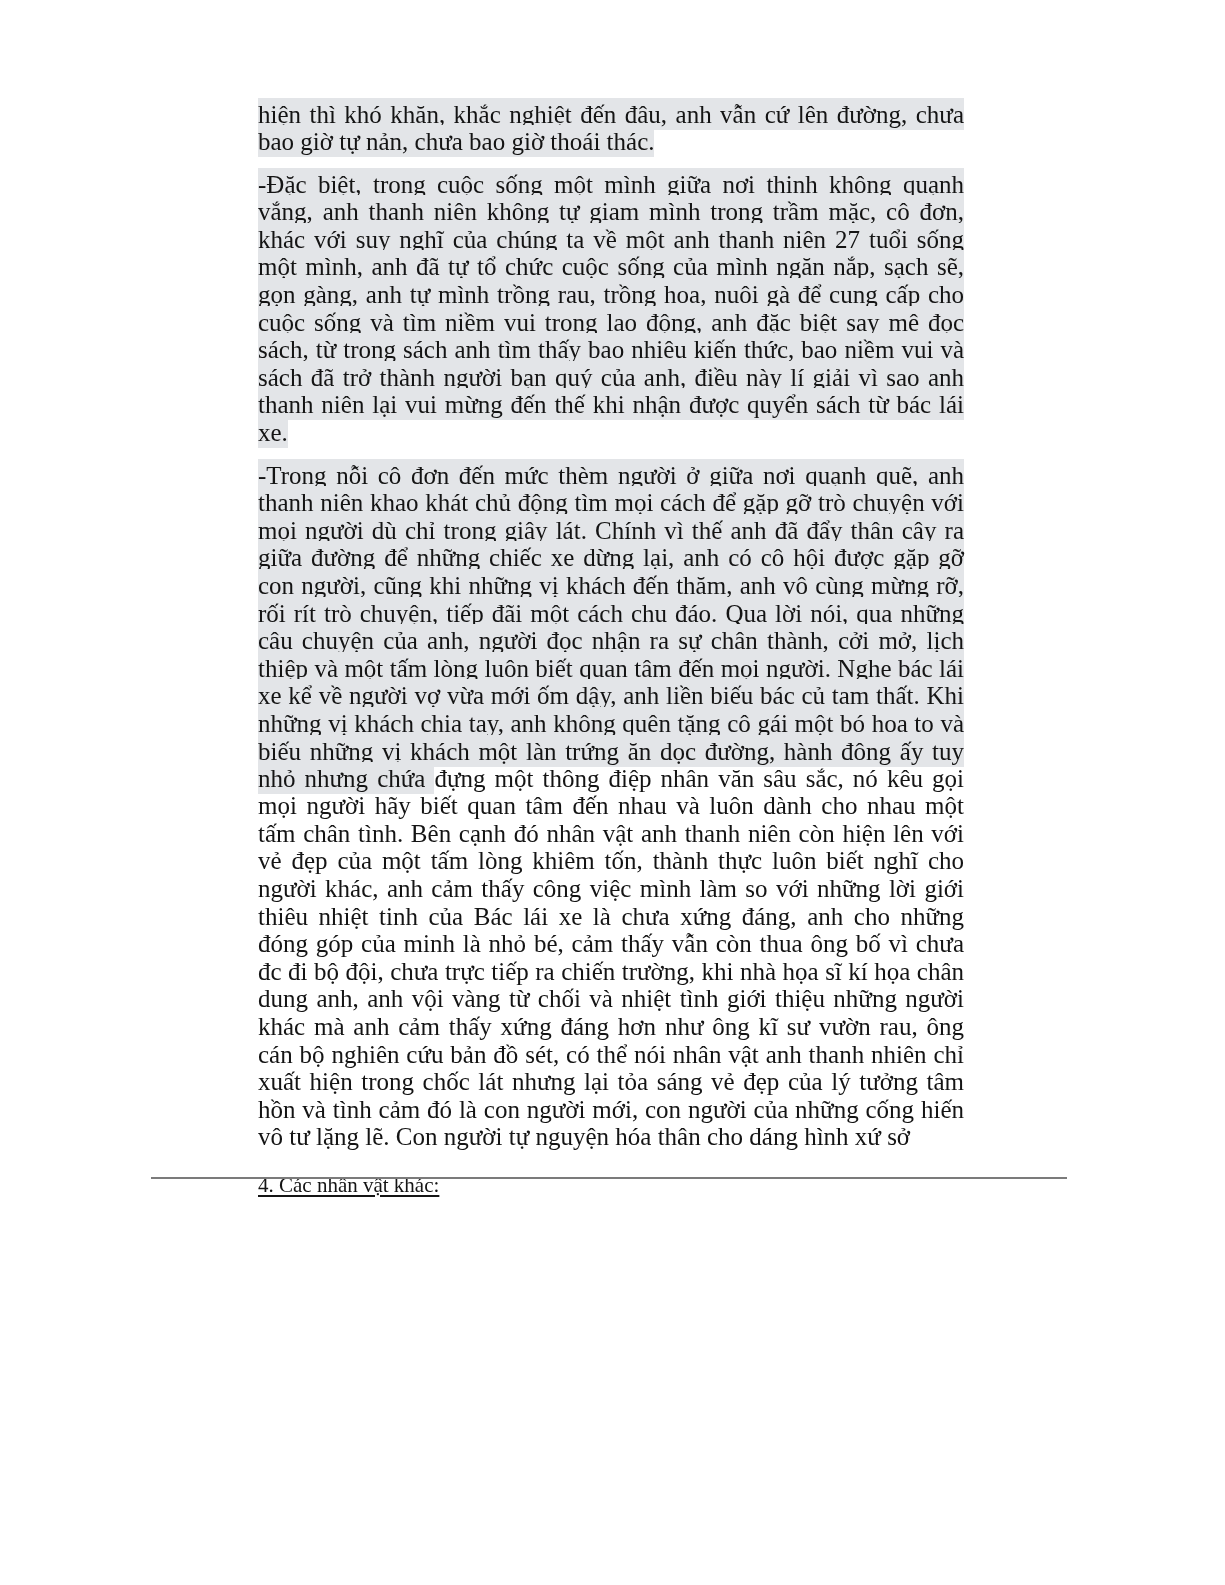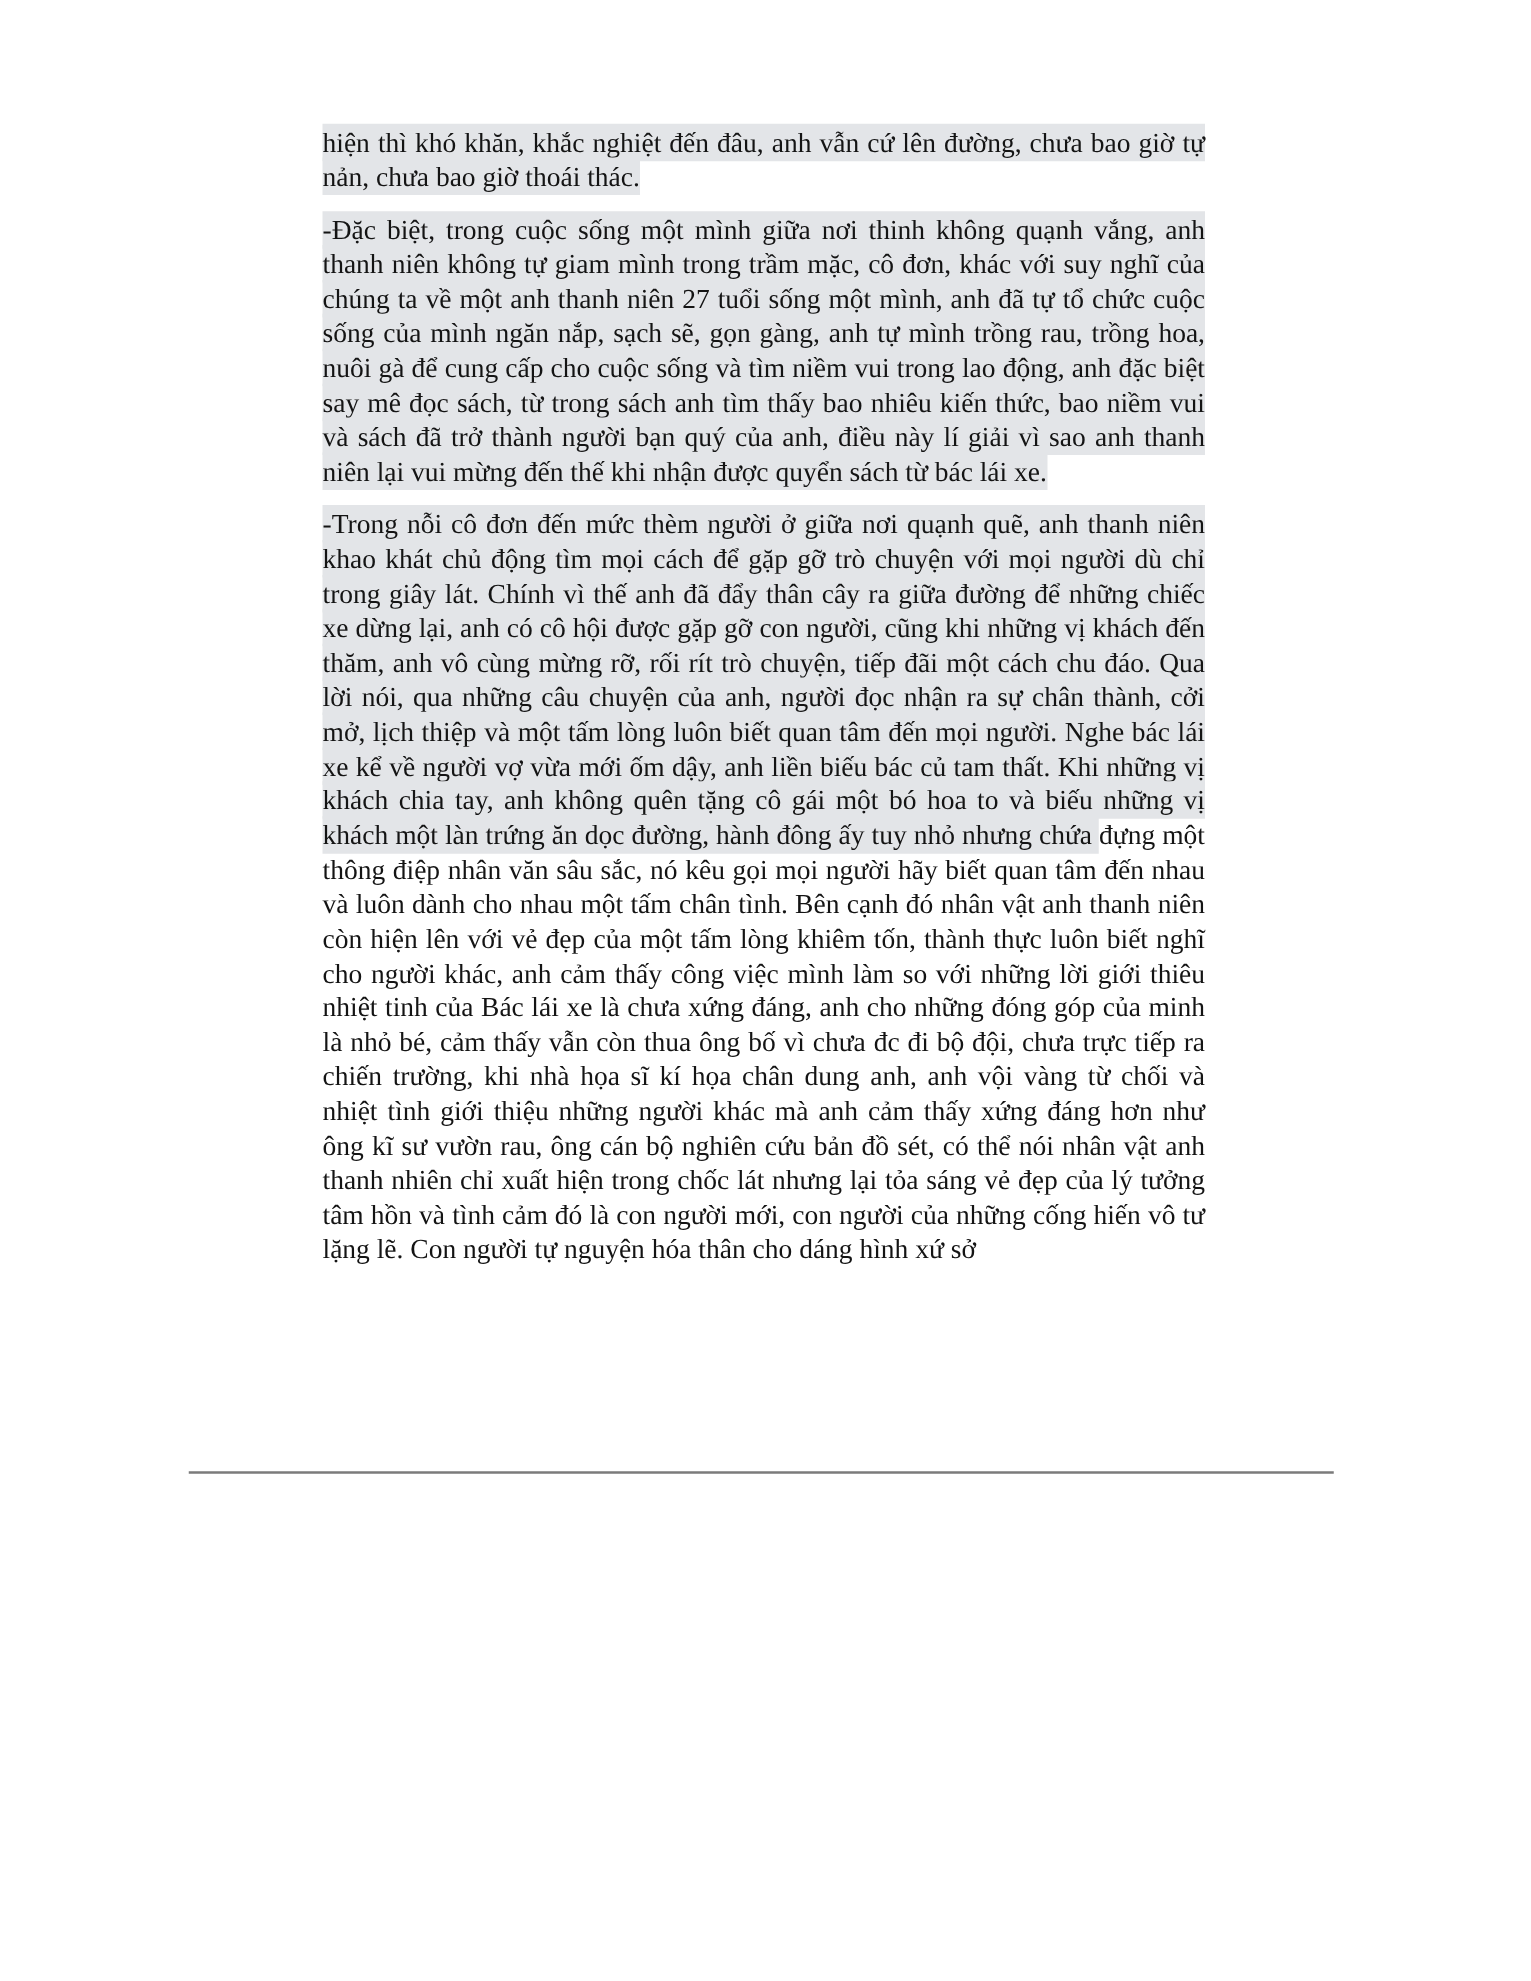--- a/index.html
+++ b/index.html
@@ -20,21 +20,21 @@
     overflow: hidden;
   }
   .text-column {
     position: absolute;
     left: 258px;
     top: 100px;
     width: 706px;
   }
   .para {
     margin: 0 0 15px 0;
-    font-size: 22px;
+    font-size: 25px;
     line-height: 27.6px;
     text-align: justify;
     color: var(--ink);
   }
   .hl {
     background: var(--hl);
     padding: 2.5px 0;
     box-decoration-break: clone;
     -webkit-box-decoration-break: clone;
   }
@@ -60,15 +60,16 @@
 </head>
 <body>
 
 <div class="page">
   <div class="text-column">
     <div id="paragraphs">
         <p class="para"><span class="hl">hiện thì khó khăn, khắc nghiệt đến đâu, anh vẫn cứ lên đường, chưa bao giờ tự nản, chưa bao giờ thoái thác.</span></p>
         <p class="para"><span class="hl">-Đặc biệt, trong cuộc sống một mình giữa nơi thinh không quạnh vắng, anh thanh niên không tự giam mình trong trầm mặc, cô đơn, khác với suy nghĩ của chúng ta về một anh thanh niên 27 tuổi sống một mình, anh đã tự tổ chức cuộc sống của mình ngăn nắp, sạch sẽ, gọn gàng, anh tự mình trồng rau, trồng hoa, nuôi gà để cung cấp cho cuộc sống và tìm niềm vui trong lao động, anh đặc biệt say mê đọc sách, từ trong sách anh tìm thấy bao nhiêu kiến thức, bao niềm vui và sách đã trở thành người bạn quý của anh, điều này lí giải vì sao anh thanh niên lại vui mừng đến thế khi nhận được quyển sách từ bác lái xe.</span></p>
         <p class="para"><span class="hl">-Trong nỗi cô đơn đến mức thèm người ở giữa nơi quạnh quẽ, anh thanh niên khao khát chủ động tìm mọi cách để gặp gỡ trò chuyện với mọi người dù chỉ trong giây lát. Chính vì thế anh đã đẩy thân cây ra giữa đường để những chiếc xe dừng lại, anh có cô hội được gặp gỡ con người, cũng khi những vị khách đến thăm, anh vô cùng mừng rỡ, rối rít trò chuyện, tiếp đãi một cách chu đáo. Qua lời nói, qua những câu chuyện của anh, người đọc nhận ra sự chân thành, cởi mở, lịch thiệp và một tấm lòng luôn biết quan tâm đến mọi người. Nghe bác lái xe kể về người vợ vừa mới ốm dậy, anh liền biếu bác củ tam thất. Khi những vị khách chia tay, anh không quên tặng cô gái một bó hoa to và biếu những vị khách một làn trứng ăn dọc đường, hành đông ấy tuy nhỏ nhưng chứa </span><span>đựng một thông điệp nhân văn sâu sắc, nó kêu gọi mọi người hãy biết quan tâm đến nhau và luôn dành cho nhau một tấm chân tình. Bên cạnh đó nhân vật anh thanh niên còn hiện lên với vẻ đẹp của một tấm lòng khiêm tốn, thành thực luôn biết nghĩ cho người khác, anh cảm thấy công việc mình làm so với những lời giới thiêu nhiệt tinh của Bác lái xe là chưa xứng đáng, anh cho những đóng góp của minh là nhỏ bé, cảm thấy vẫn còn thua ông bố vì chưa đc đi bộ đội, chưa trực tiếp ra chiến trường, khi nhà họa sĩ kí họa chân dung anh, anh vội vàng từ chối và nhiệt tình giới thiệu những người khác mà anh cảm thấy xứng đáng hơn như ông kĩ sư vườn rau, ông cán bộ nghiên cứu bản đồ sét, có thể nói nhân vật anh thanh nhiên chỉ xuất hiện trong chốc lát nhưng lại tỏa sáng vẻ đẹp của lý tưởng tâm hồn  và tình cảm đó là con người mới, con người của những cống hiến vô tư lặng lẽ. Con người tự nguyện hóa thân cho dáng hình xứ sở</span></p>
       </div>
+    <p class="heading"><span class="heading-text">4. Các nhân vật khác:</span></p>
   </div>
   <div class="page-divider"></div>
 </div>
 
 </body></html>

